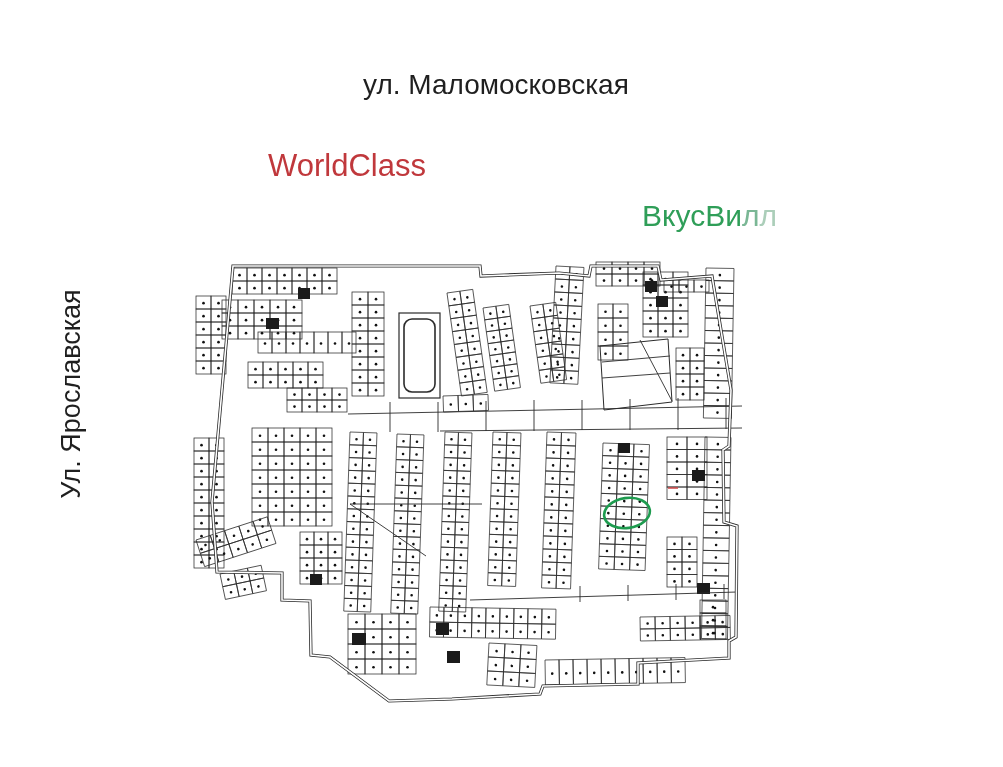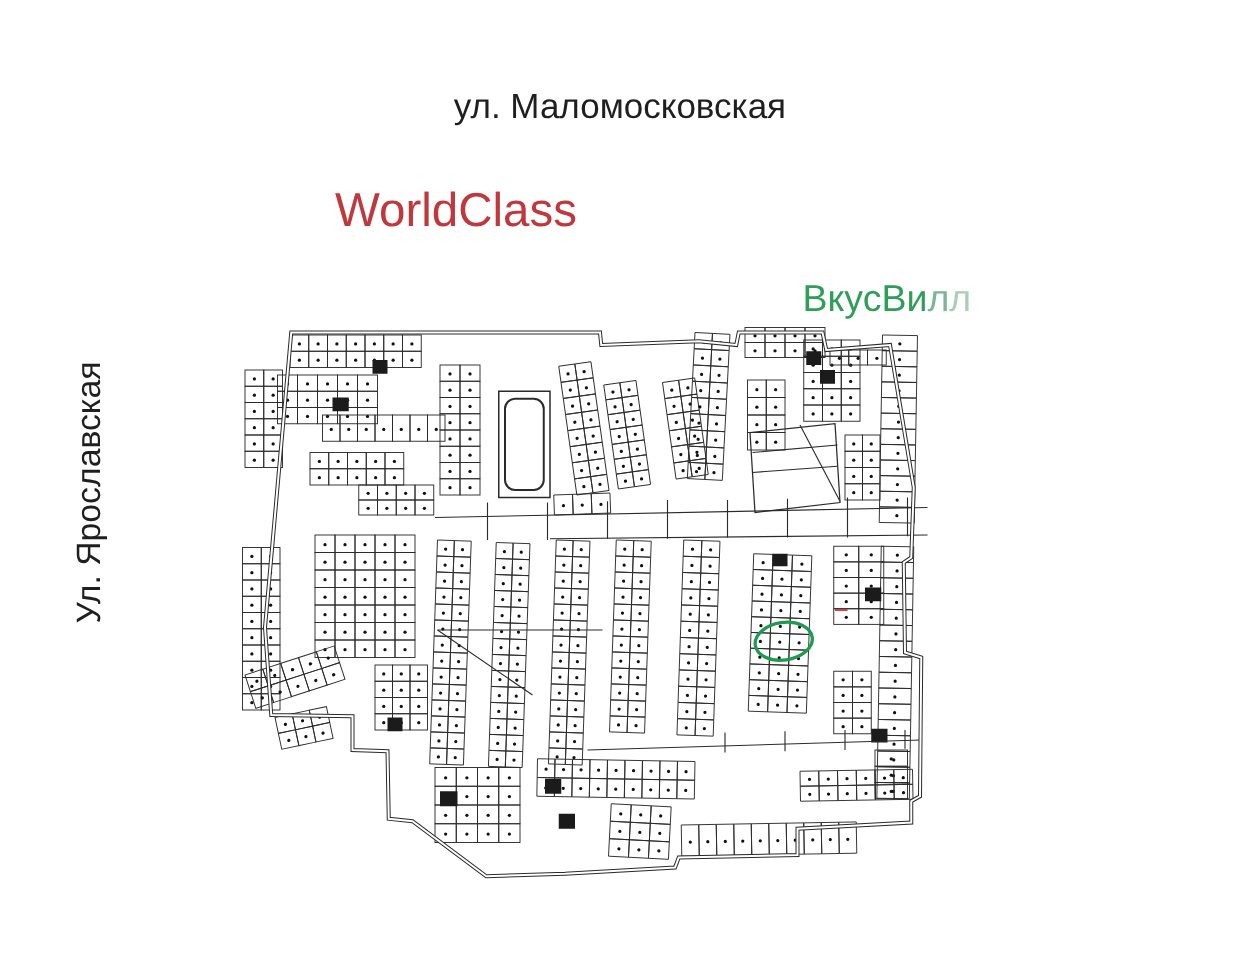--- a/index.html
+++ b/index.html
@@ -3,22 +3,22 @@
 <meta charset="utf-8">
 <style>
   html,body{margin:0;padding:0;background:#ffffff;}
   .canvas{
     position:relative;width:803px;height:767px;background:#ffffff;
     overflow:hidden;font-family:"Liberation Sans","DejaVu Sans",sans-serif;
   }
   .plan-svg{position:absolute;left:0;top:0;}
   .lbl{position:absolute;white-space:nowrap;line-height:1.1;}
   .lbl-top{left:363px;top:70px;font-size:28px;color:#1f1f1f;}
-  .lbl-world{left:268px;top:149px;font-size:38px;}
-  .lbl-vkus{left:642px;top:199px;font-size:30px;margin-top:24px;}
+  .lbl-world{left:268px;top:149px;font-size:31px;}
+  .lbl-vkus{left:642px;top:199px;font-size:30px;}
   .lbl-left{
     left:-41px;top:379px;width:226px;height:30px;
     font-size:27px;color:#1f1f1f;text-align:center;
     transform:rotate(-90deg);
   }
 </style>
 </head>
 <body>
 
 <div class="canvas">

